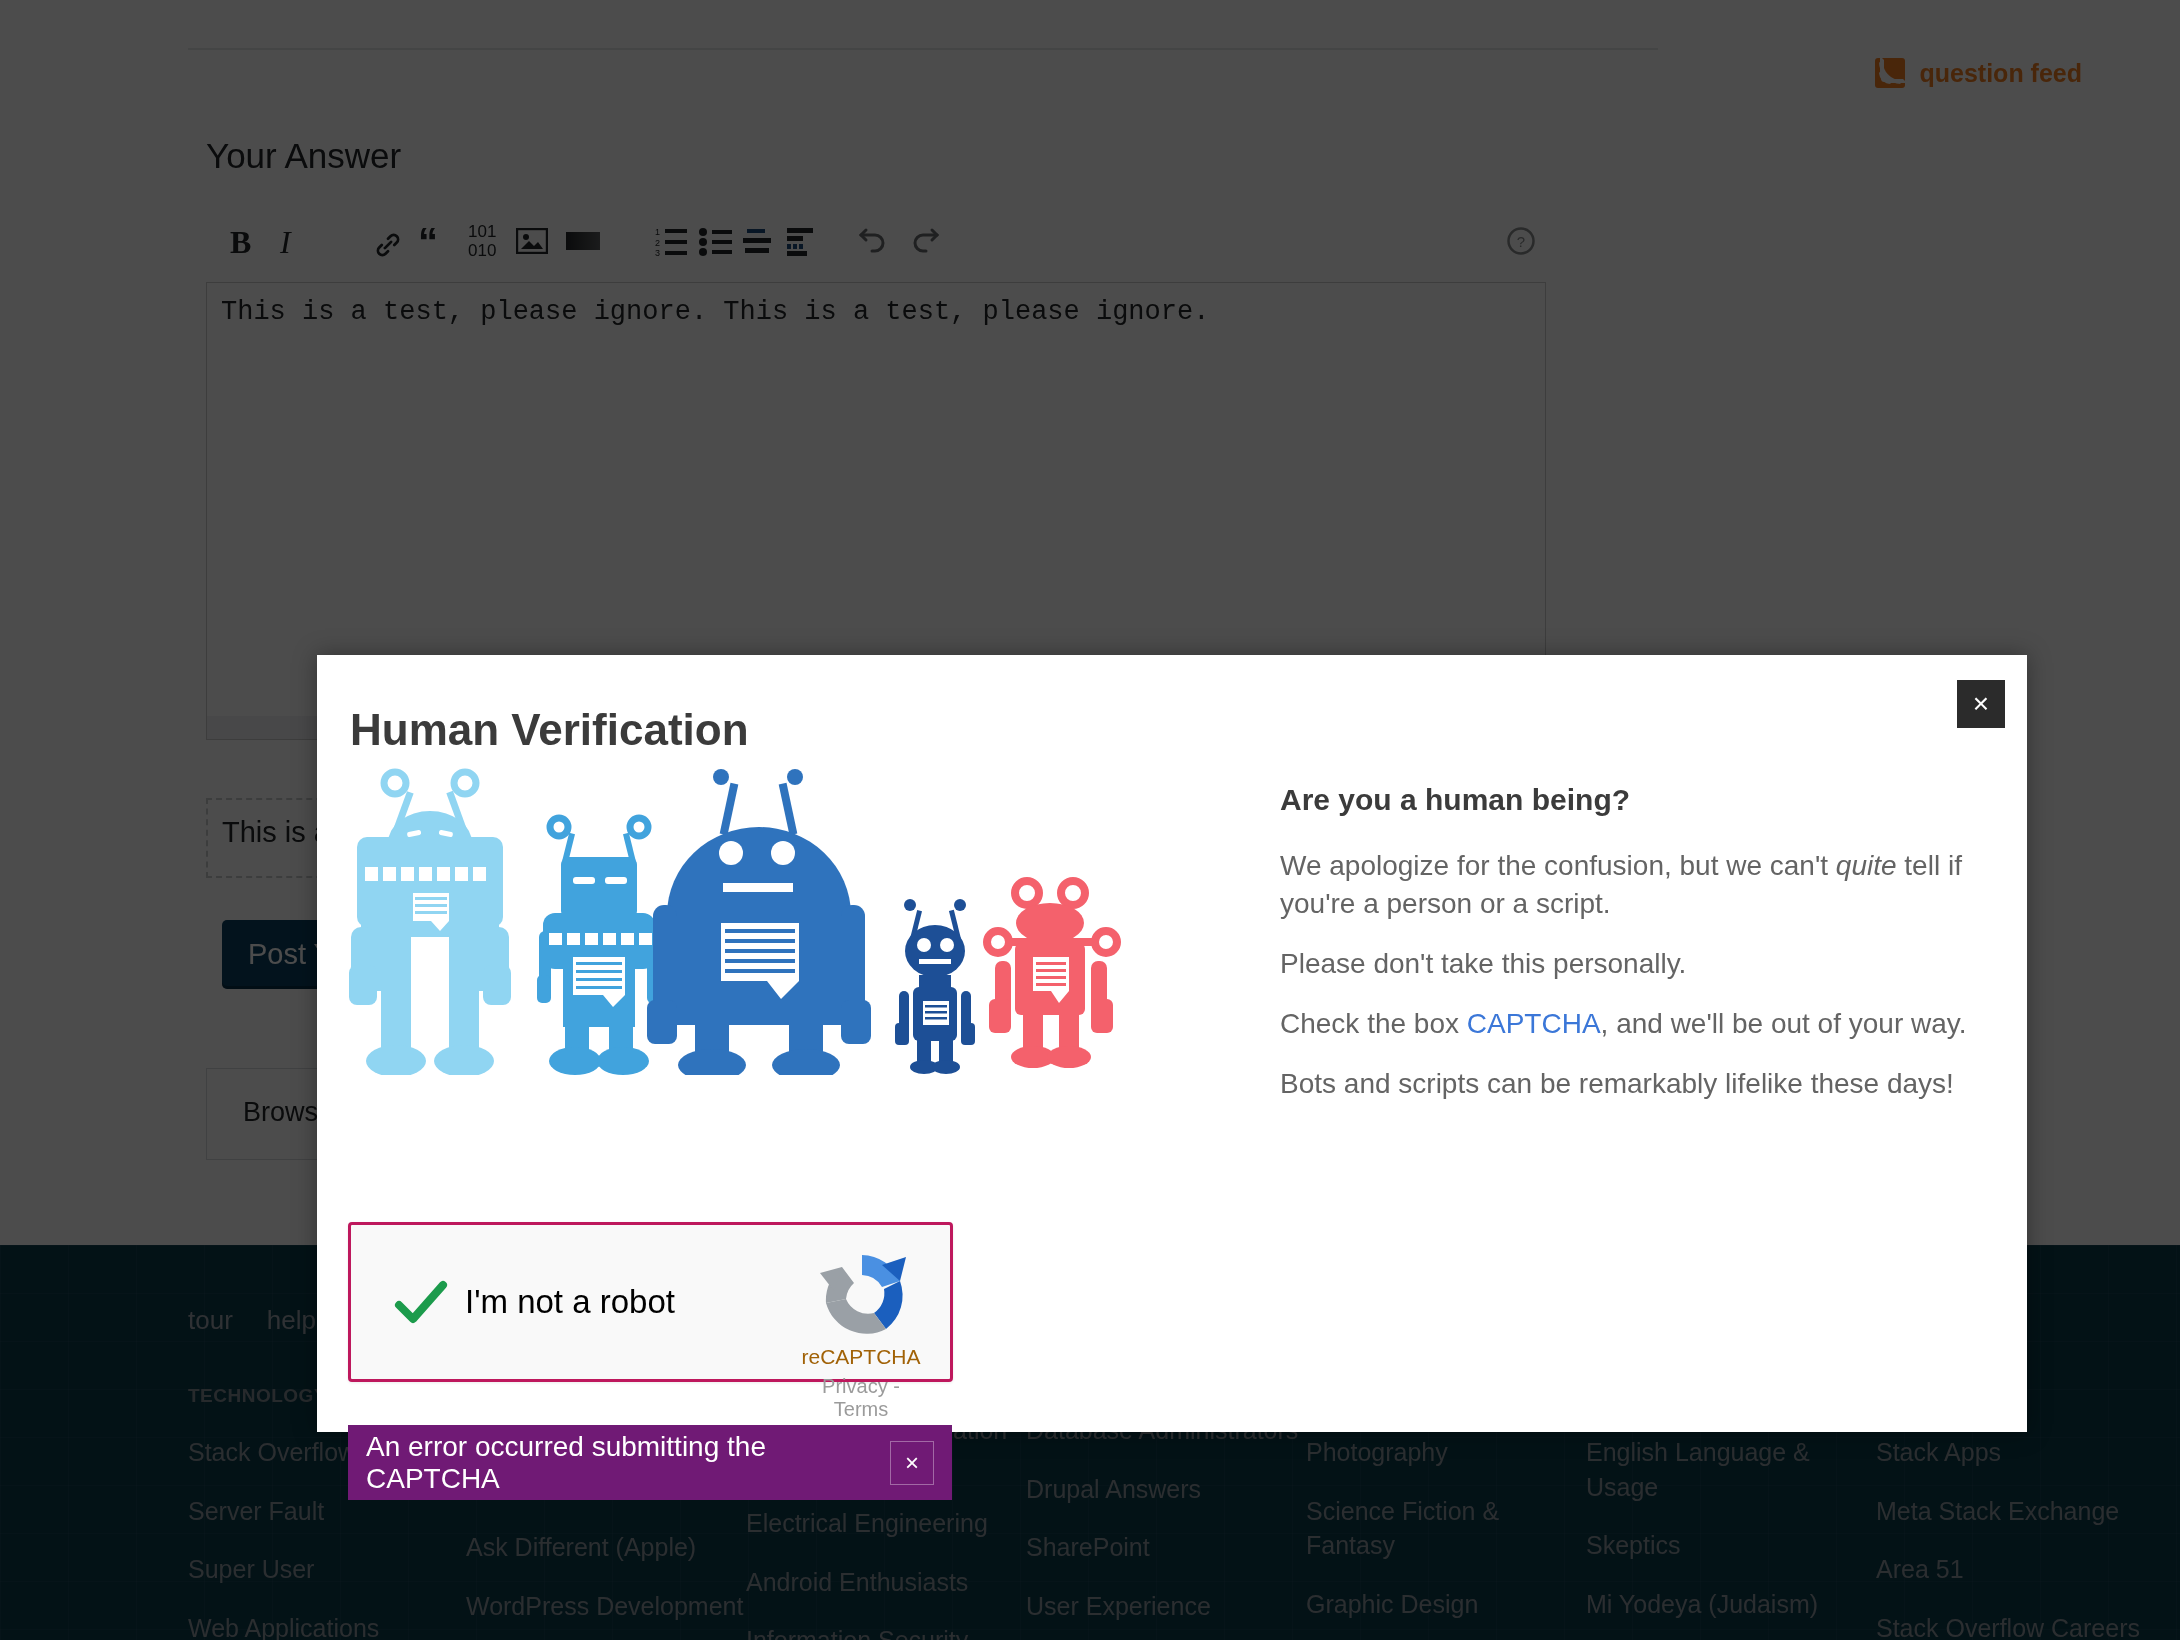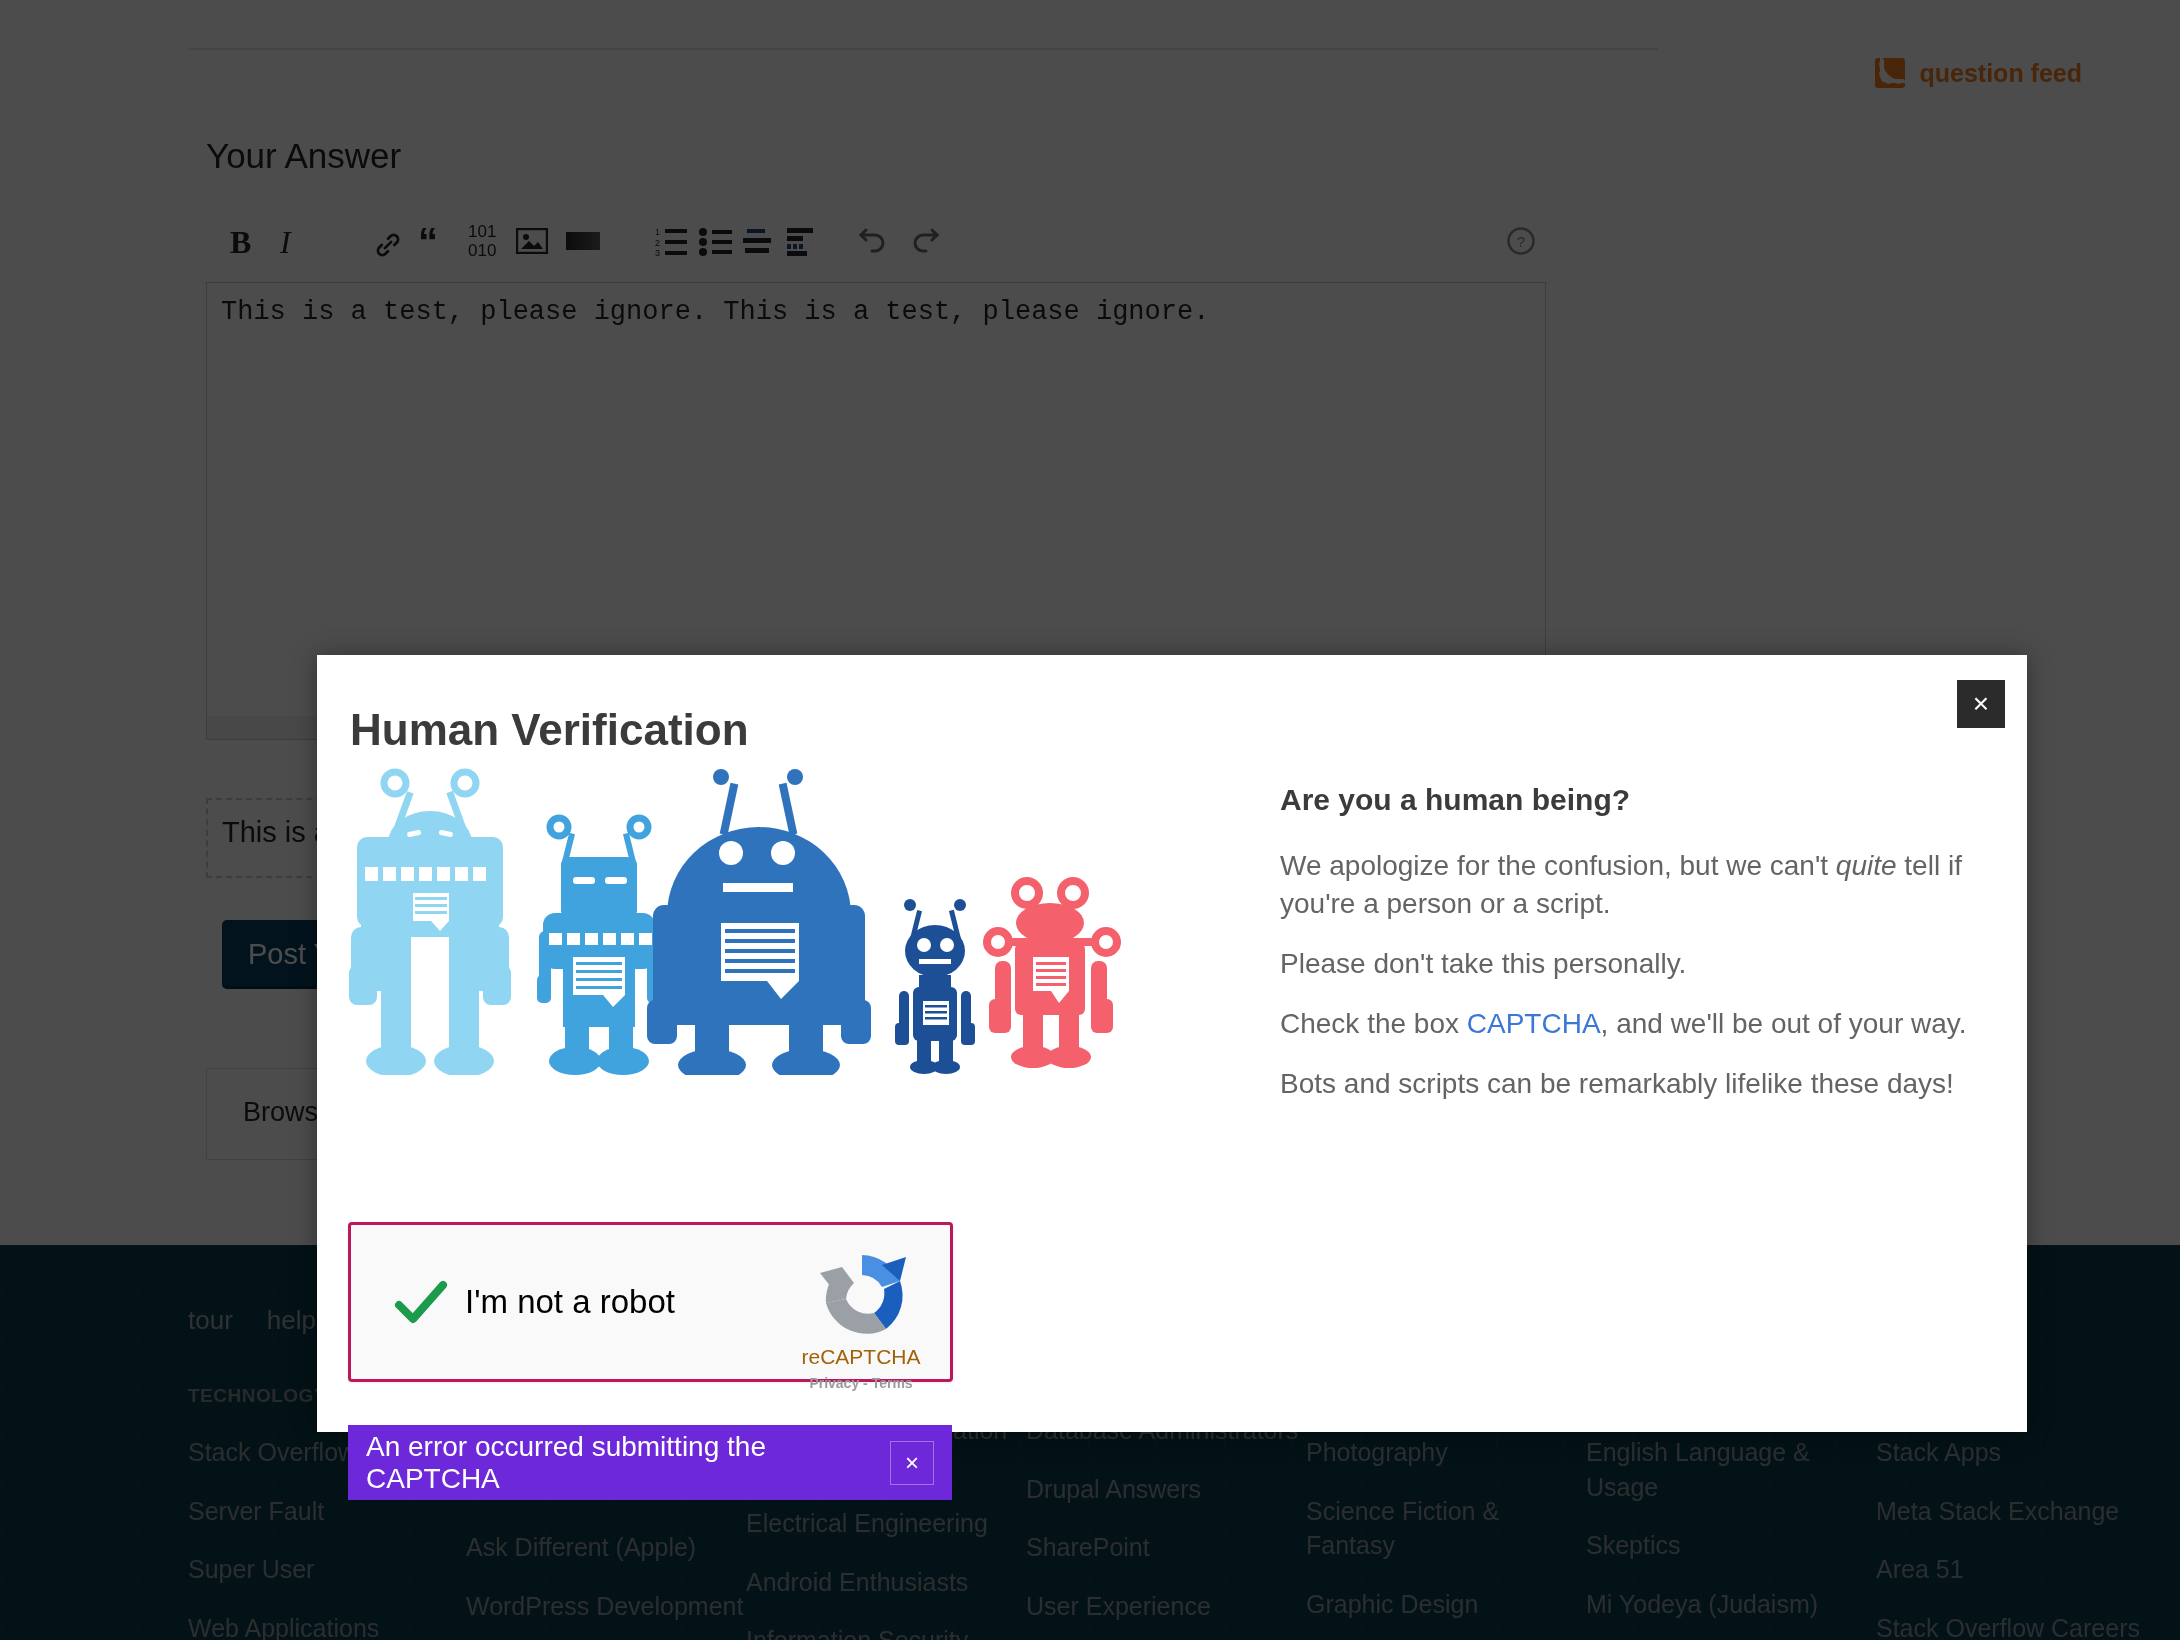--- a/index.html
+++ b/index.html
@@ -201,27 +201,27 @@
   .rc-label {
     position: absolute; left: 114px; top: 58px; font-size: 33px; color: #000;
   }
   .rc-logo { position: absolute; right: 38px; top: 22px; width: 100px; height: 100px; }
   .rc-brand {
     position: absolute; right: 24px; top: 120px; width: 130px; text-align: center;
     font-size: 21px; color: #a16207;
   }
   .rc-legal {
     position: absolute; right: 24px; top: 150px; width: 130px; text-align: center;
-    font-size: 14px; color: #9b9b9b; font-weight: bold;
+    font-size: 20px; color: #9b9b9b;
   }
 
   
   .toast {
     position: absolute; left: 348px; top: 1425px;
-    width: 604px; height: 75px; background: #6d28d9;
+    width: 604px; height: 75px; background: #701a75;
     display: flex; align-items: center; padding: 2px 18px;
   }
   .toast-text { color: #fff; font-size: 28px; flex: 1; }
   .toast-close {
     width: 44px; height: 44px; border: 1px solid rgba(255,255,255,.35);
     background: transparent; color: #fff; font-size: 24px; line-height: 42px;
     text-align: center; cursor: pointer;
   }
 </style>
 </head>

